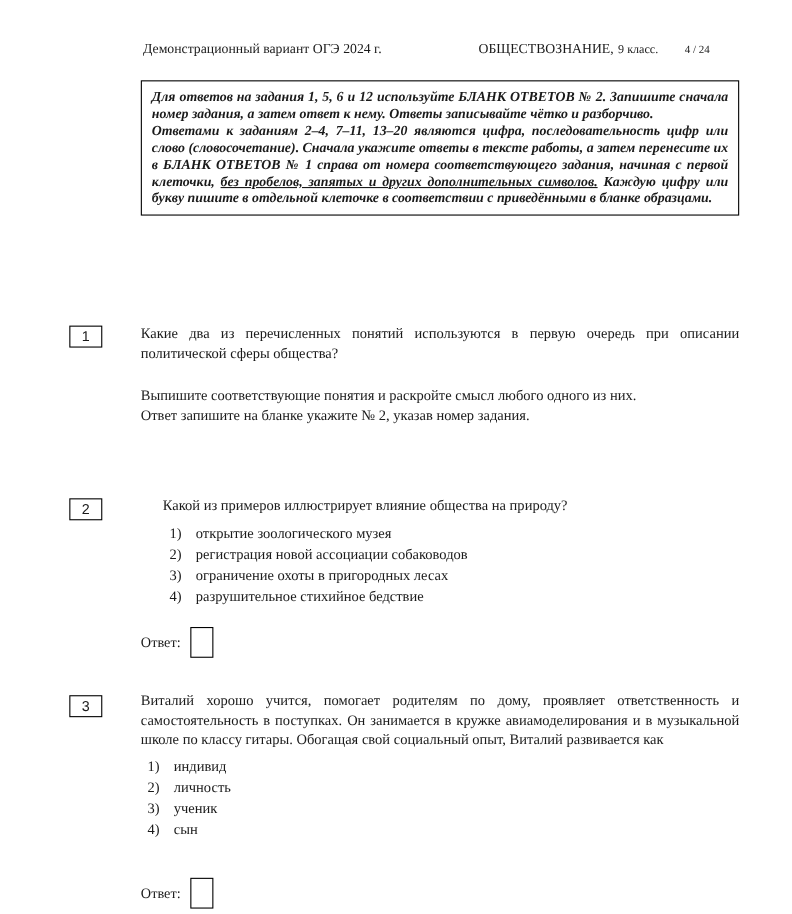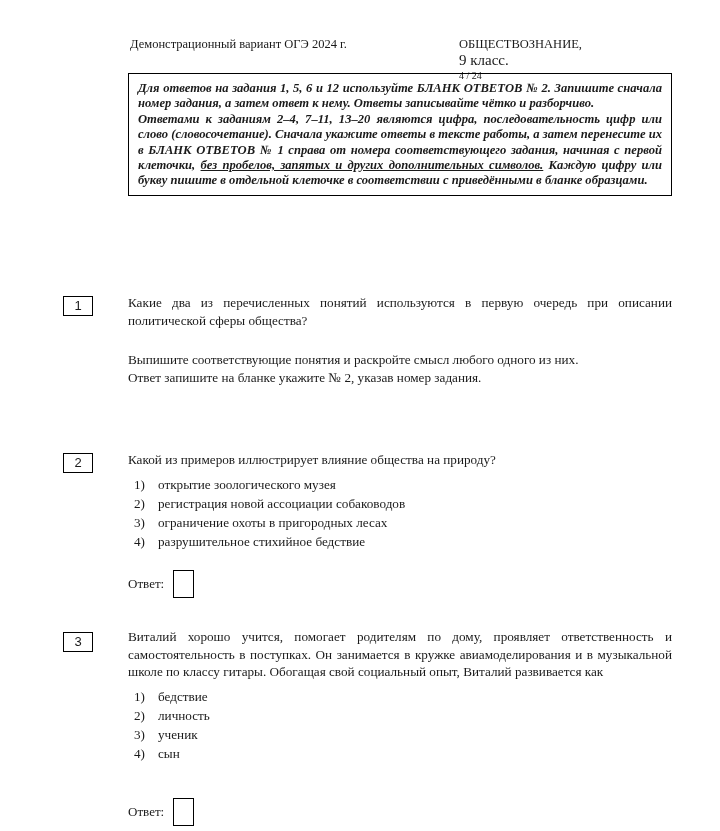--- a/index.html
+++ b/index.html
@@ -36,25 +36,24 @@
     align-items: baseline;
     white-space: nowrap;
   }
   .header-left { }
   .header-right {
     position: absolute;
     left: 305px;
     top: 0;
     display: flex;
     align-items: baseline;
-    flex-direction: column;
   }
   .header-subject { }
   .header-class {
-    font-size: 15px;
+    font-size: 11px;
     margin-left: 4px;
   }
   .header-page {
     font-size: 10px;
     margin-left: 24px;
   }
 
   
   .instr-box {
     position: absolute;
@@ -178,21 +177,21 @@
   <div class="qbody" style="top:294px;">
     <p>Какие два из перечисленных понятий используются в первую очередь при описании политической сферы общества?</p>
     <div class="gap-sm"></div>
     <div class="gap-sm"></div>
     <p>Выпишите соответствующие понятия и раскройте смысл любого одного из них.</p>
     <p class="noj">Ответ запишите на бланке укажите № 2, указав номер задания.</p>
   </div>
 
   <div class="qnum" style="top:453px;">2</div>
 
-  <div class="qbody" style="top:451px;">
+  <div class="qbody" style="top:451px;margin-left:20px;">
     <p class="noj">Какой из примеров иллюстрирует влияние общества на природу?</p>
     <div class="gap-xs"></div>
     <ul class="options">
       <li>
         <span class="marker">1)</span>
         <span class="opt-text">открытие зоологического музея</span>
       </li>
       <li>
         <span class="marker">2)</span>
         <span class="opt-text">регистрация новой ассоциации собаководов</span>
@@ -214,21 +213,21 @@
   </div>
 
   <div class="qnum" style="top:632px;">3</div>
 
   <div class="qbody" style="top:628px;">
     <p>Виталий хорошо учится, помогает родителям по дому, проявляет ответственность и самостоятельность в поступках. Он занимается в кружке авиамоделирования и в музыкальной школе по классу гитары. Обогащая свой социальный опыт, Виталий развивается как</p>
     <div class="gap-xs"></div>
     <ul class="options">
       <li>
         <span class="marker">1)</span>
-        <span class="opt-text">бедствие</span>
+        <span class="opt-text">индивид</span>
       </li>
       <li>
         <span class="marker">2)</span>
         <span class="opt-text">личность</span>
       </li>
       <li>
         <span class="marker">3)</span>
         <span class="opt-text">ученик</span>
       </li>
       <li>

